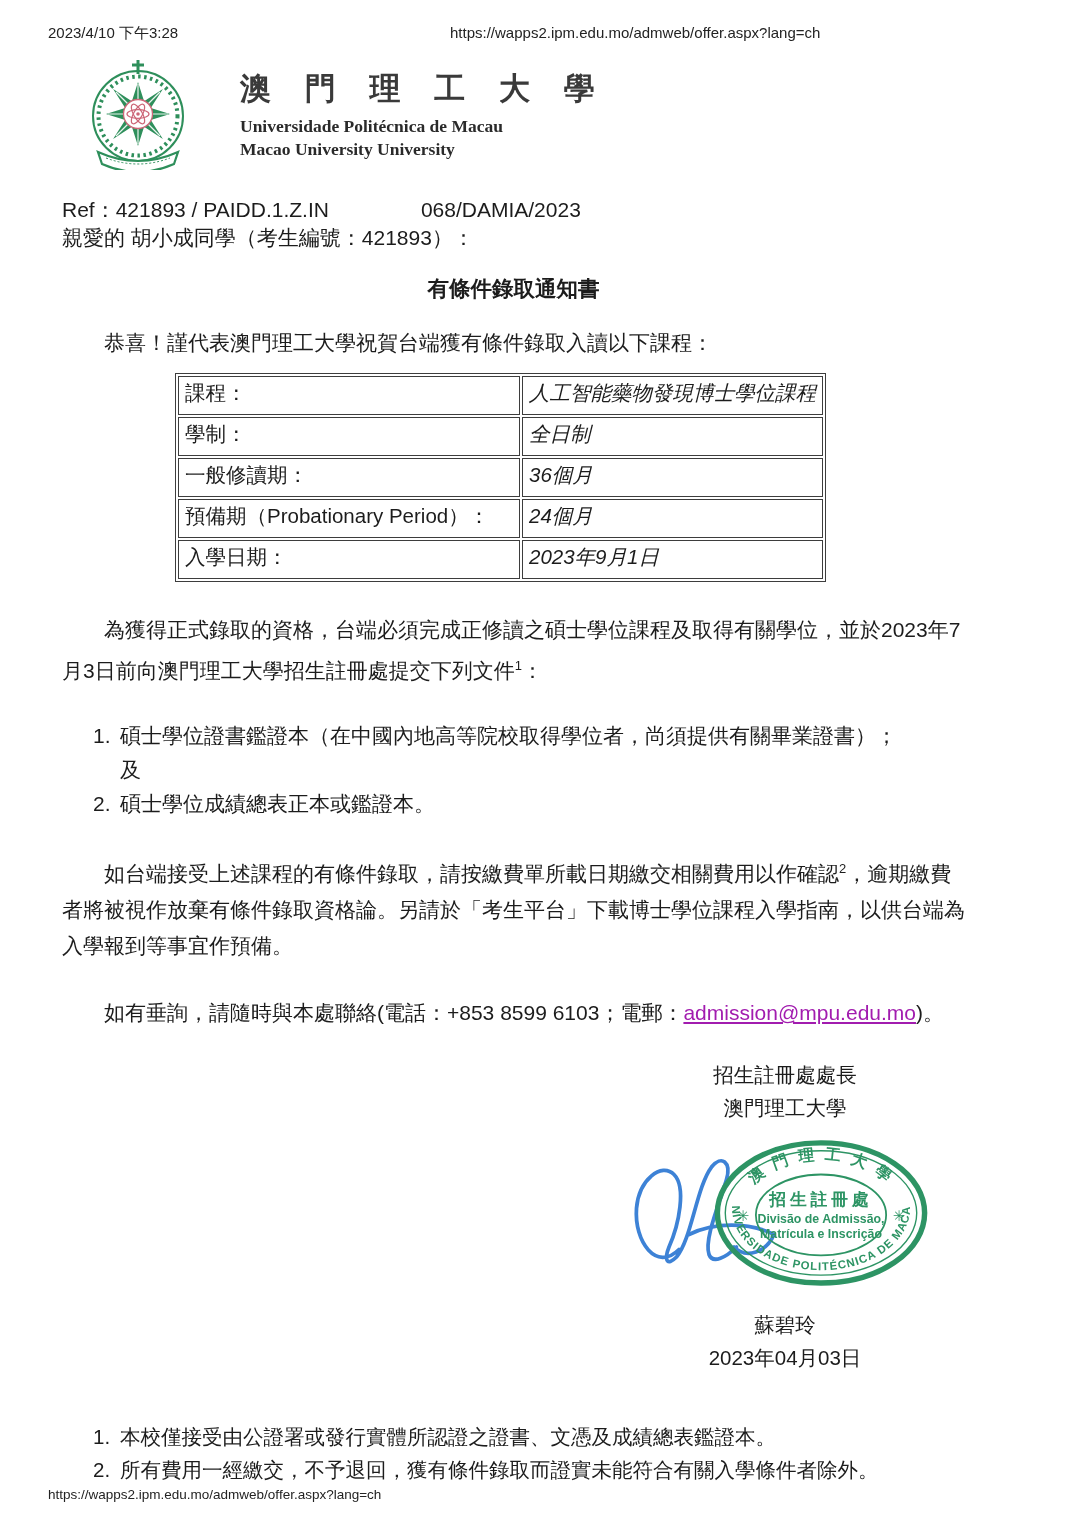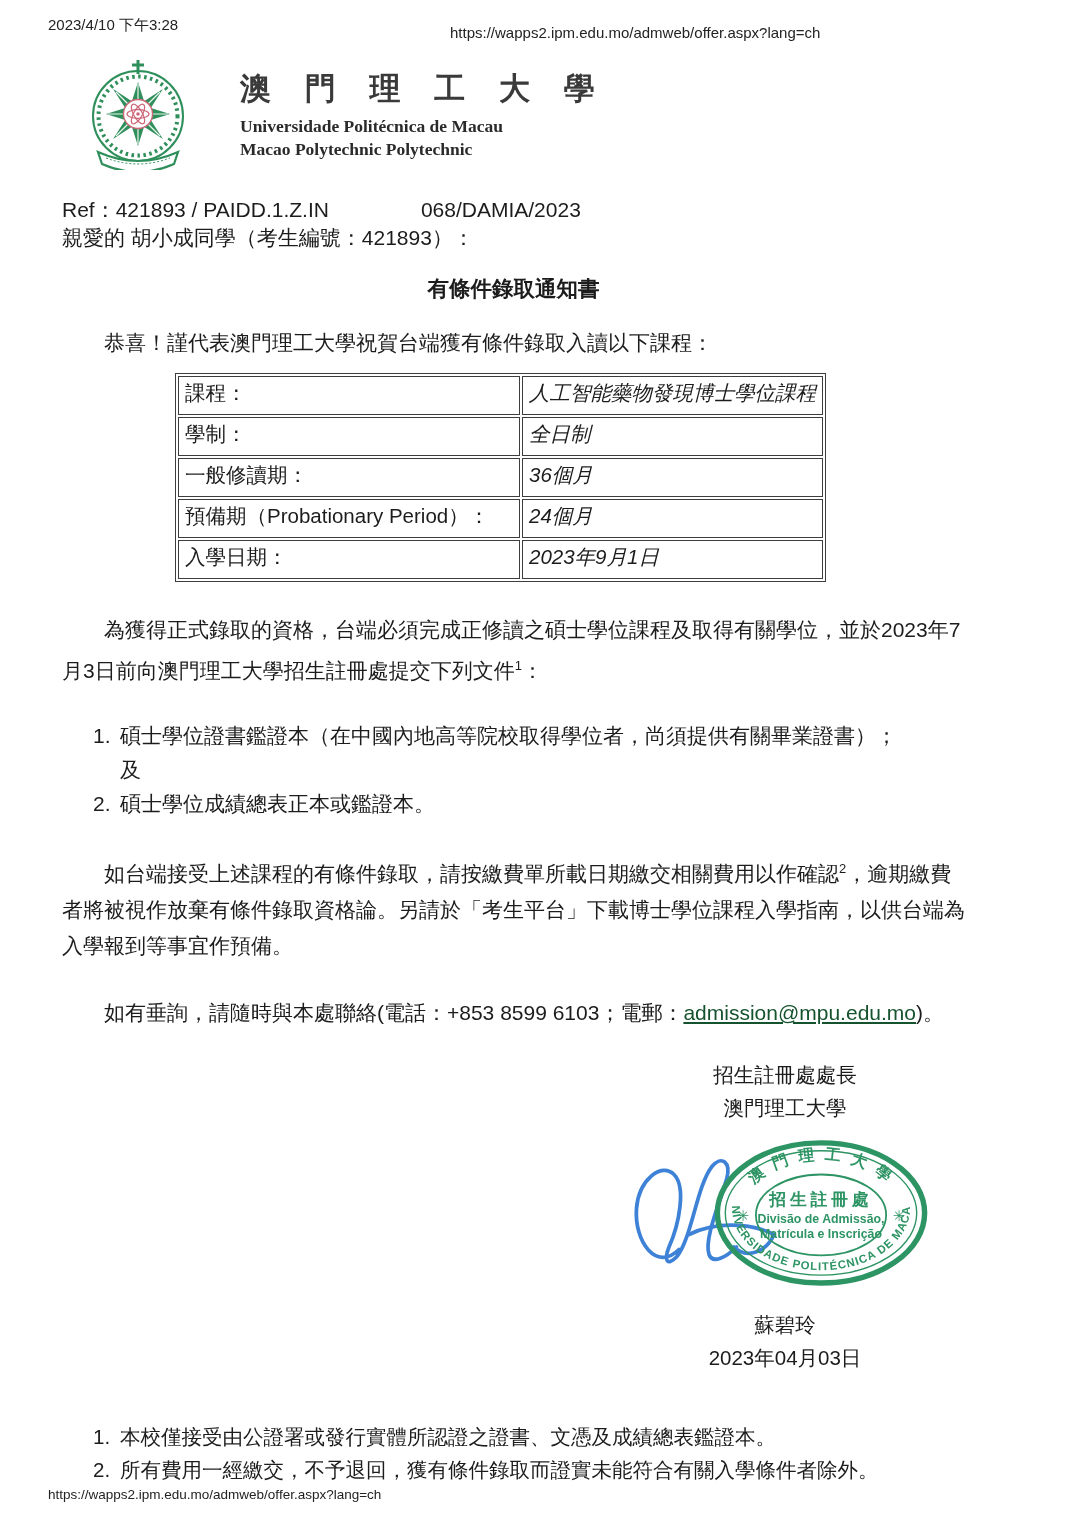--- a/index.html
+++ b/index.html
@@ -8,21 +8,21 @@
     position:relative;
     width:1080px; height:1528px;
     margin:0 auto;
     background:#ffffff;
     font-family:"Liberation Sans","DejaVu Sans",sans-serif;
     color:#1c1c1c;
     overflow:hidden;
   }
   
   .print-header { position:relative; height:44px; font-size:15px; color:#232323; }
-  .print-header .datetime { position:absolute; left:48px; top:16px; }
+  .print-header .datetime { position:absolute; left:48px; top:24px; }
   .print-header .url { position:absolute; left:450px; top:24px; }
 
   .content { padding:0 115px 0 62px; }
 
   
   .logo-row { display:flex; align-items:center; margin:14px 0 0 14px; }
   .logo-emblem { width:152px; height:112px; flex:0 0 auto; }
   .logo-text { margin-left:12px; }
   .logo-zh { font-family:"Liberation Serif","DejaVu Serif",serif; font-size:31px; letter-spacing:13px; color:#3a3a3a; font-weight:600; white-space:nowrap; }
   .logo-pt, .logo-en { font-family:"Liberation Serif","DejaVu Serif",serif; font-size:17.5px; font-weight:bold; color:#2a2a2a; line-height:23px; }
@@ -56,21 +56,21 @@
   .para.indent { text-indent:42px; }
   sup { font-size:13px; }
 
   .doc-list { margin:30px 0 0 31px; font-size:21px; line-height:34px; }
   .doc-item { display:flex; }
   .doc-num { width:27px; flex:0 0 auto; }
   .doc-item + .doc-item { margin-top:0; }
 
   .contact { margin-top:30px; font-size:21px; line-height:38px; }
   .contact .lead { text-indent:42px; display:block; }
-  a.email-link { color:#14532d; text-decoration:underline; }
+  a.email-link { color:#a21caf; text-decoration:underline; }
 
   .sig-block { width:300px; margin:26px 0 0 573px; text-align:center; font-size:20.5px; line-height:33px; }
 
   .stamp-area { position:relative; height:172px; margin-top:10px; }
   .signature-svg { position:absolute; left:562px; top:18px; }
   .stamp-svg { position:absolute; left:650px; top:2px; }
 
   .signer-block { width:300px; margin:2px 0 0 573px; text-align:center; font-size:20.5px; line-height:33px; }
 
   .footnotes { margin:46px 0 0 31px; font-size:20.5px; line-height:33px; }
@@ -118,21 +118,21 @@
           <ellipse cx="62" cy="56" rx="11" ry="4.3" transform="rotate(120 62 56)"></ellipse>
         </g>
         <circle cx="62" cy="56" r="1.8" fill="#cc6677"></circle>
 
         <path d="M22,94 Q62,112 102,94 L98,106 Q62,122 26,106 Z" fill="#ffffff" stroke="#2e8f5b" stroke-width="2.2"></path>
         <path d="M30,100 Q62,112 94,100" fill="none" stroke="#2e8f5b" stroke-width="1" stroke-dasharray="2,2"></path>
       </svg>
       <div class="logo-text">
         <div class="logo-zh">澳 門 理 工 大 學</div>
         <div class="logo-pt">Universidade Politécnica de Macau</div>
-        <div class="logo-en">Macao Polytechnic Polytechnic</div>
+        <div class="logo-en">Macao University University</div>
       </div>
     </div>
 
     <div class="ref-line">
       <span>Ref：421893 /  PAIDD.1.Z.IN</span><span class="ref-code">068/DAMIA/2023</span>
     </div>
 
     <div class="greeting">親愛的 胡小成同學（考生編號：421893）：</div>
 
     <div class="letter-title">有條件錄取通知書</div>

